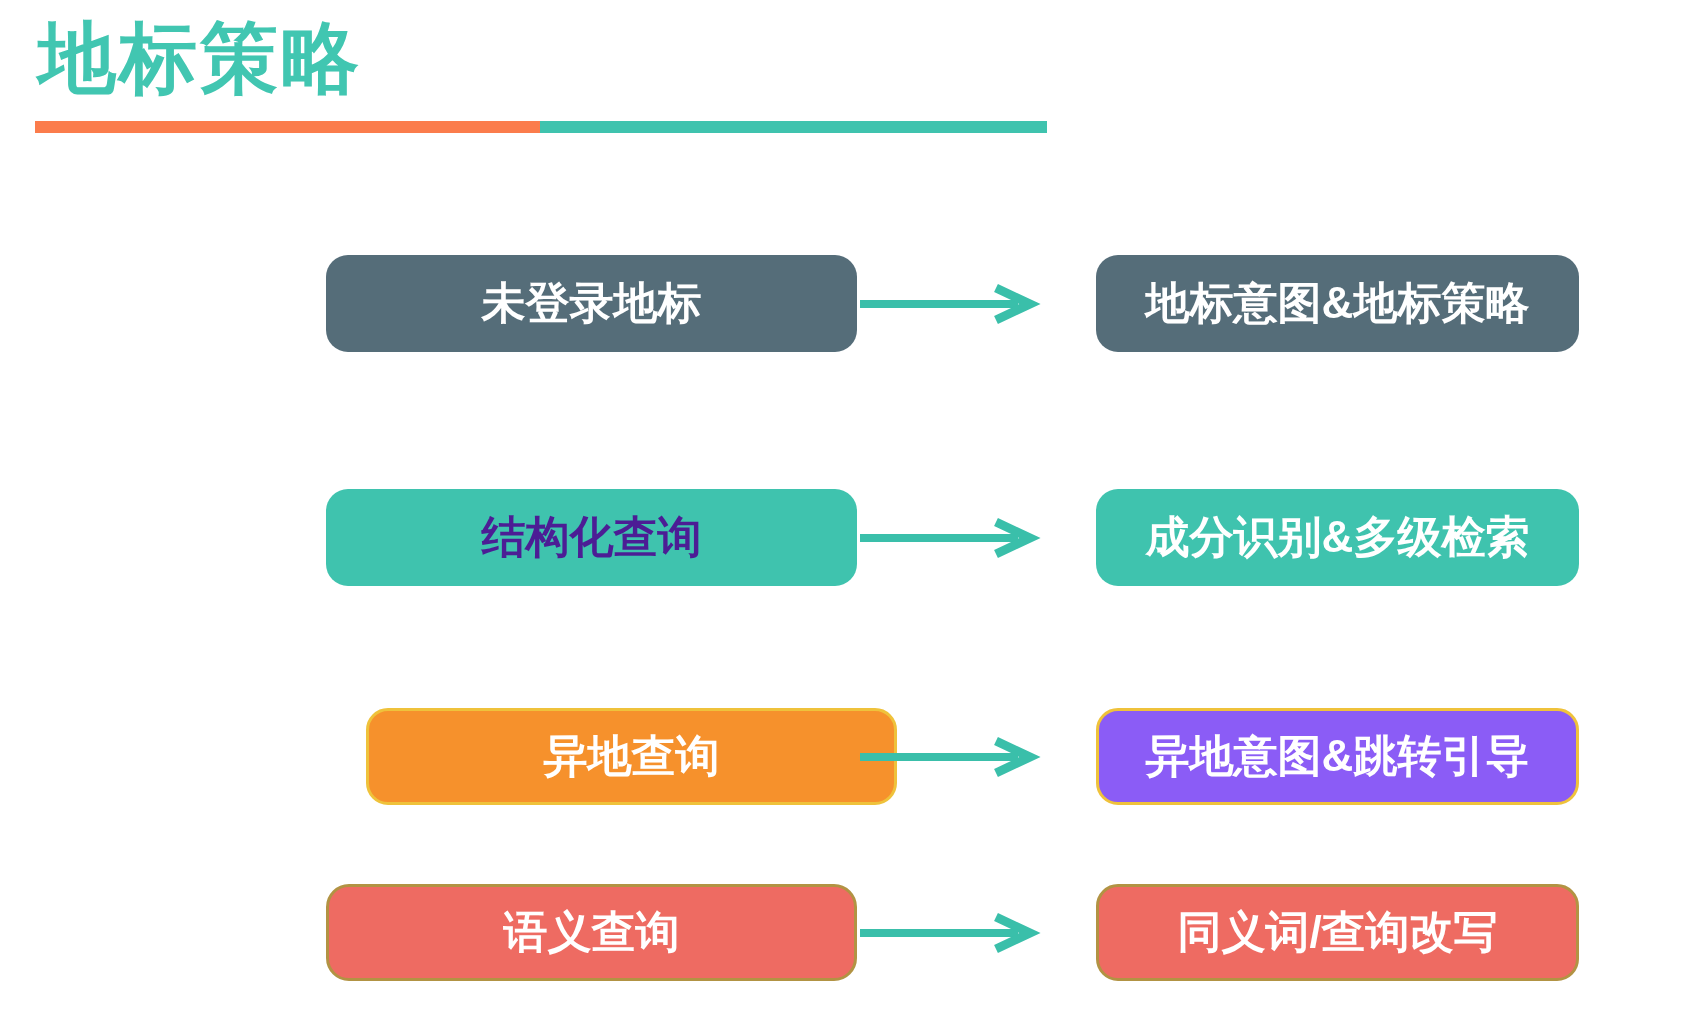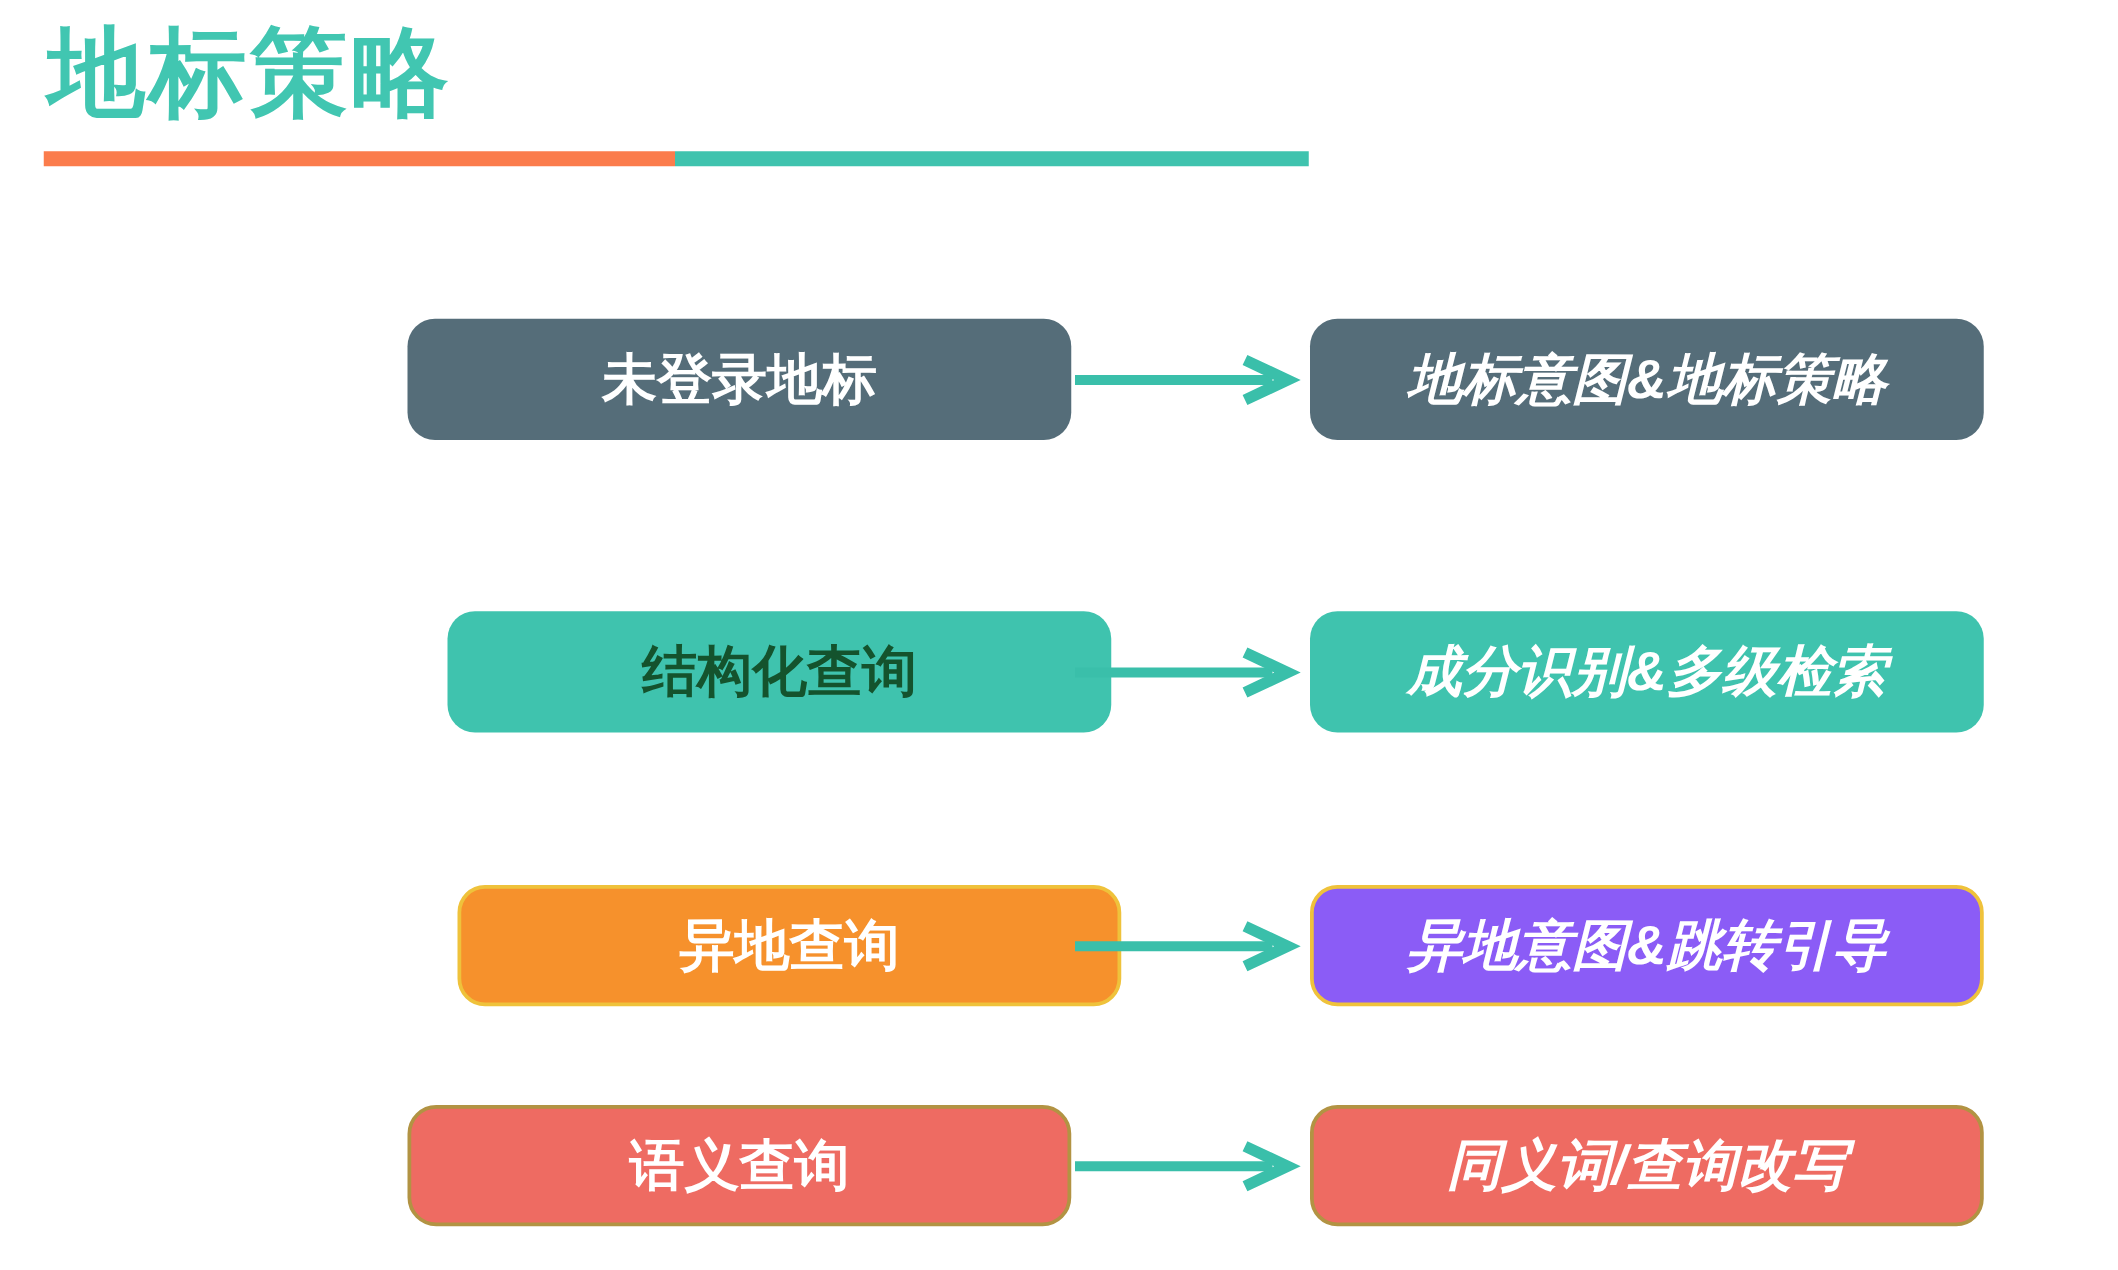--- a/index.html
+++ b/index.html
@@ -33,21 +33,21 @@
 
   .node{
     position:absolute;top:0;height:97px;
     border-radius:22px;
     display:flex;align-items:center;justify-content:center;
     color:#ffffff;font-size:44px;font-weight:bold;
     box-sizing:border-box;
     white-space:nowrap;
   }
   .node-left{left:326px;width:531px;}
-  .node-right{left:1048px;width:539px;font-style:italic;}
+  .node-right{left:1096px;width:483px;}
   .row-3 .node,.row-4 .node{border:3px solid transparent;}
 
   .arrow{
     position:absolute;left:858px;top:50%;
     transform:translateY(-50%);
     width:190px;height:44px;
     display:block;
   }
 </style>
 </head>
@@ -65,21 +65,21 @@
   <div class="flow-row row-1">
     <div class="node node-left" style="background-color: rgb(85, 109, 121); color: rgb(255, 255, 255);">未登录地标</div>
     <svg class="arrow" viewBox="0 0 190 44" style="color: rgb(58, 191, 170);">
       <path d="M2 22 H160" stroke="currentColor" stroke-width="8" fill="none"></path>
       <path d="M138 6 L172 22 L138 38" stroke="currentColor" stroke-width="9" fill="none"></path>
     </svg>
     <div class="node node-right" style="background-color: rgb(85, 109, 121); color: rgb(255, 255, 255);">地标意图&amp;地标策略</div>
   </div>
 
   <div class="flow-row row-2">
-    <div class="node node-left" style="background-color: rgb(63, 195, 174); color: #14532d; margin-left: 32px;">结构化查询</div>
+    <div class="node node-left" style="background-color: rgb(63, 195, 174); color: #4c1d95;">结构化查询</div>
     <svg class="arrow" viewBox="0 0 190 44" style="color: rgb(58, 191, 170);">
       <path d="M2 22 H160" stroke="currentColor" stroke-width="8" fill="none"></path>
       <path d="M138 6 L172 22 L138 38" stroke="currentColor" stroke-width="9" fill="none"></path>
     </svg>
     <div class="node node-right" style="background-color: rgb(63, 195, 174); color: rgb(255, 255, 255);">成分识别&amp;多级检索</div>
   </div>
 
   <div class="flow-row row-3">
     <div class="node node-left" style="background-color: rgb(246, 145, 44); color: rgb(255, 255, 255); border-color: rgb(239, 194, 59); margin-left: 40px;">异地查询</div>
     <svg class="arrow" viewBox="0 0 190 44" style="color: rgb(58, 191, 170);">

